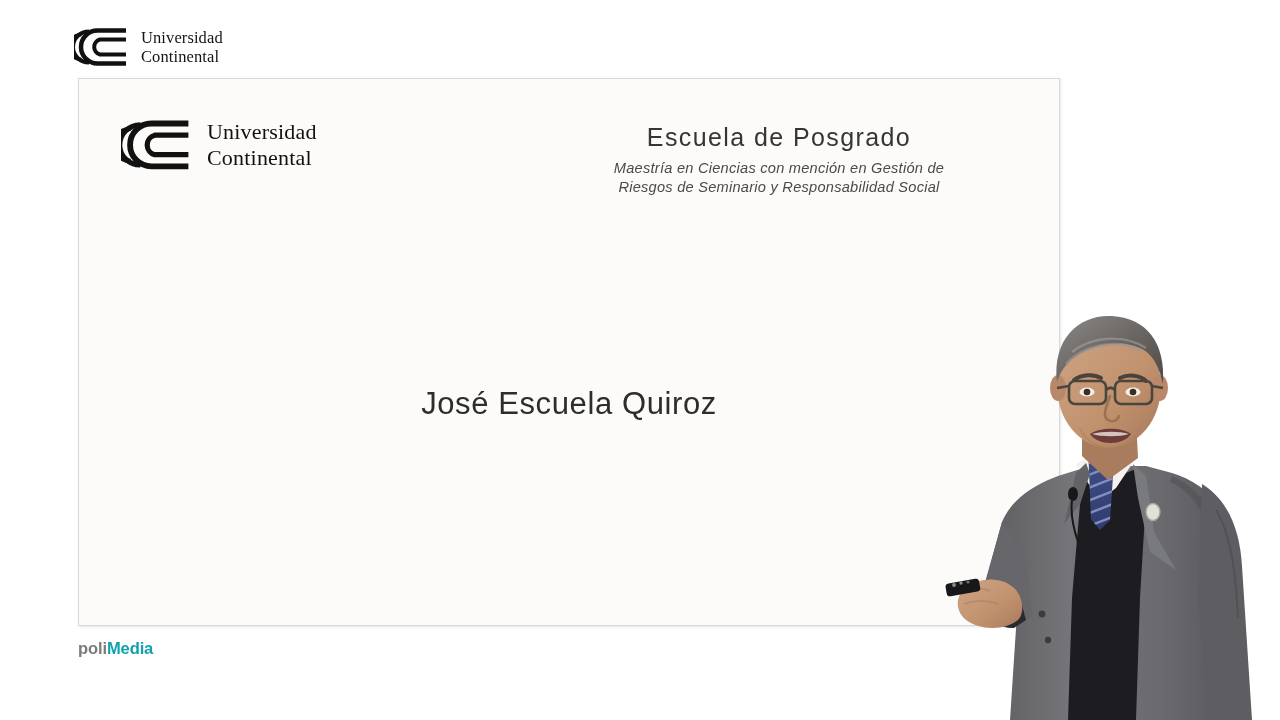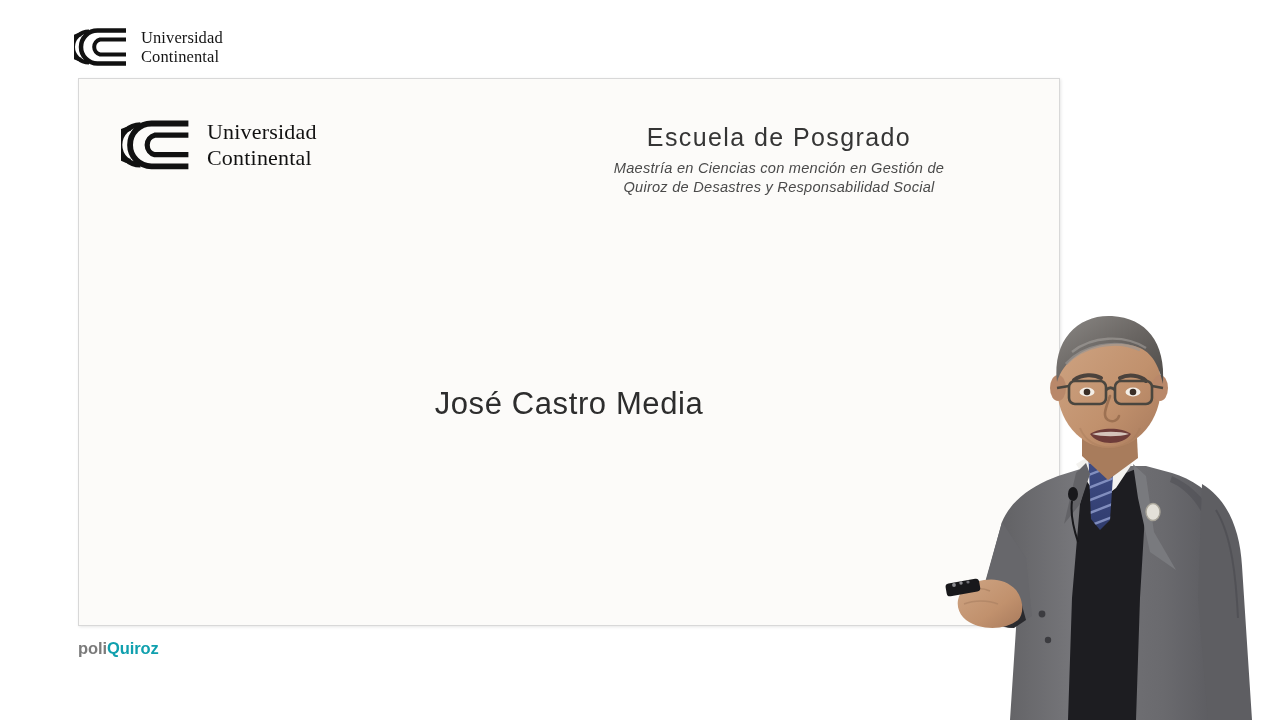--- a/index.html
+++ b/index.html
@@ -182,34 +182,34 @@
       <span class="brand-words">
         <span>Universidad</span><br>
         <span>Continental</span>
       </span>
     </div>
 
     <div id="school-block">
       <div id="school-title">Escuela de Posgrado</div>
       <div id="school-sub">
         <span>Maestría en Ciencias con mención en Gestión de</span><br>
-        <span>Quiroz de Desastres y Responsabilidad Social</span>
+        <span>Riesgos de Seminario y Responsabilidad Social</span>
       </div>
     </div>
 
   </div>
 
   <div id="title-block">
-    <div id="slide-author">José Castro Media</div>
+    <div id="slide-author">José Escuela Quiroz</div>
   </div>
 
 </div>
 
 <div id="polimedia">
-  <span class="poli">poli</span><span class="media">Quiroz</span>
+  <span class="poli">poli</span><span class="media">Media</span>
 </div>
 
 <div id="presenter">
   <svg viewBox="0 0 340 422" xmlns="http://www.w3.org/2000/svg" aria-hidden="true">
     <defs>
       <linearGradient id="suitG" x1="0" y1="0" x2="1" y2="0">
         <stop offset="0" stop-color="#5d5d60"></stop>
         <stop offset=".35" stop-color="#76767a"></stop>
         <stop offset=".7" stop-color="#6a6a6e"></stop>
         <stop offset="1" stop-color="#55555a"></stop>

